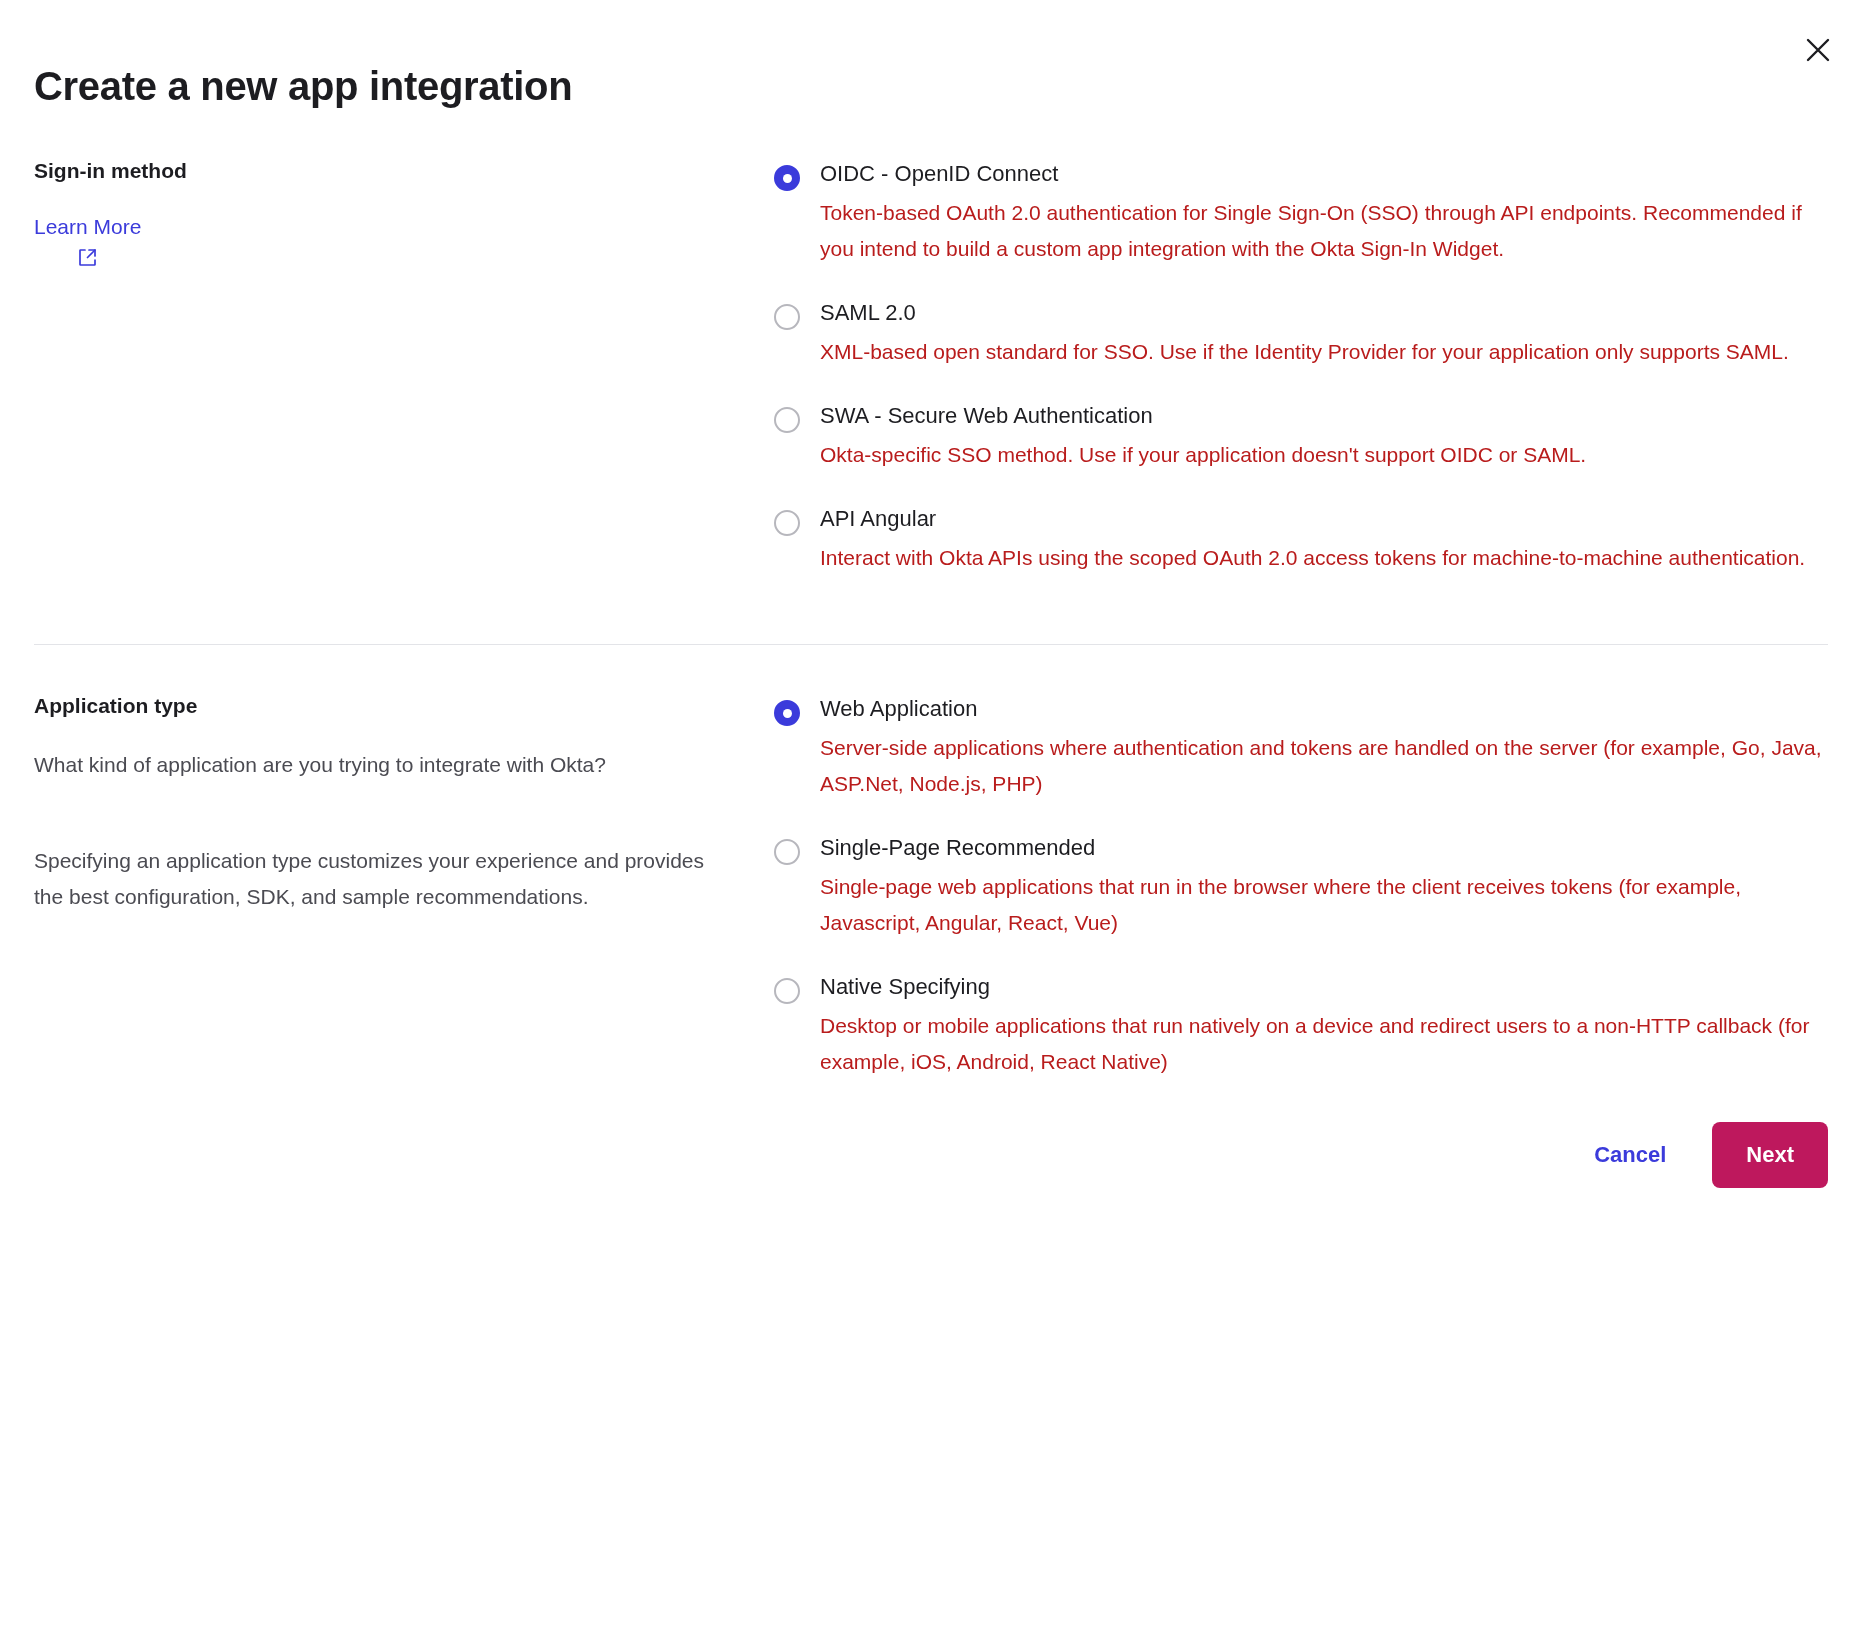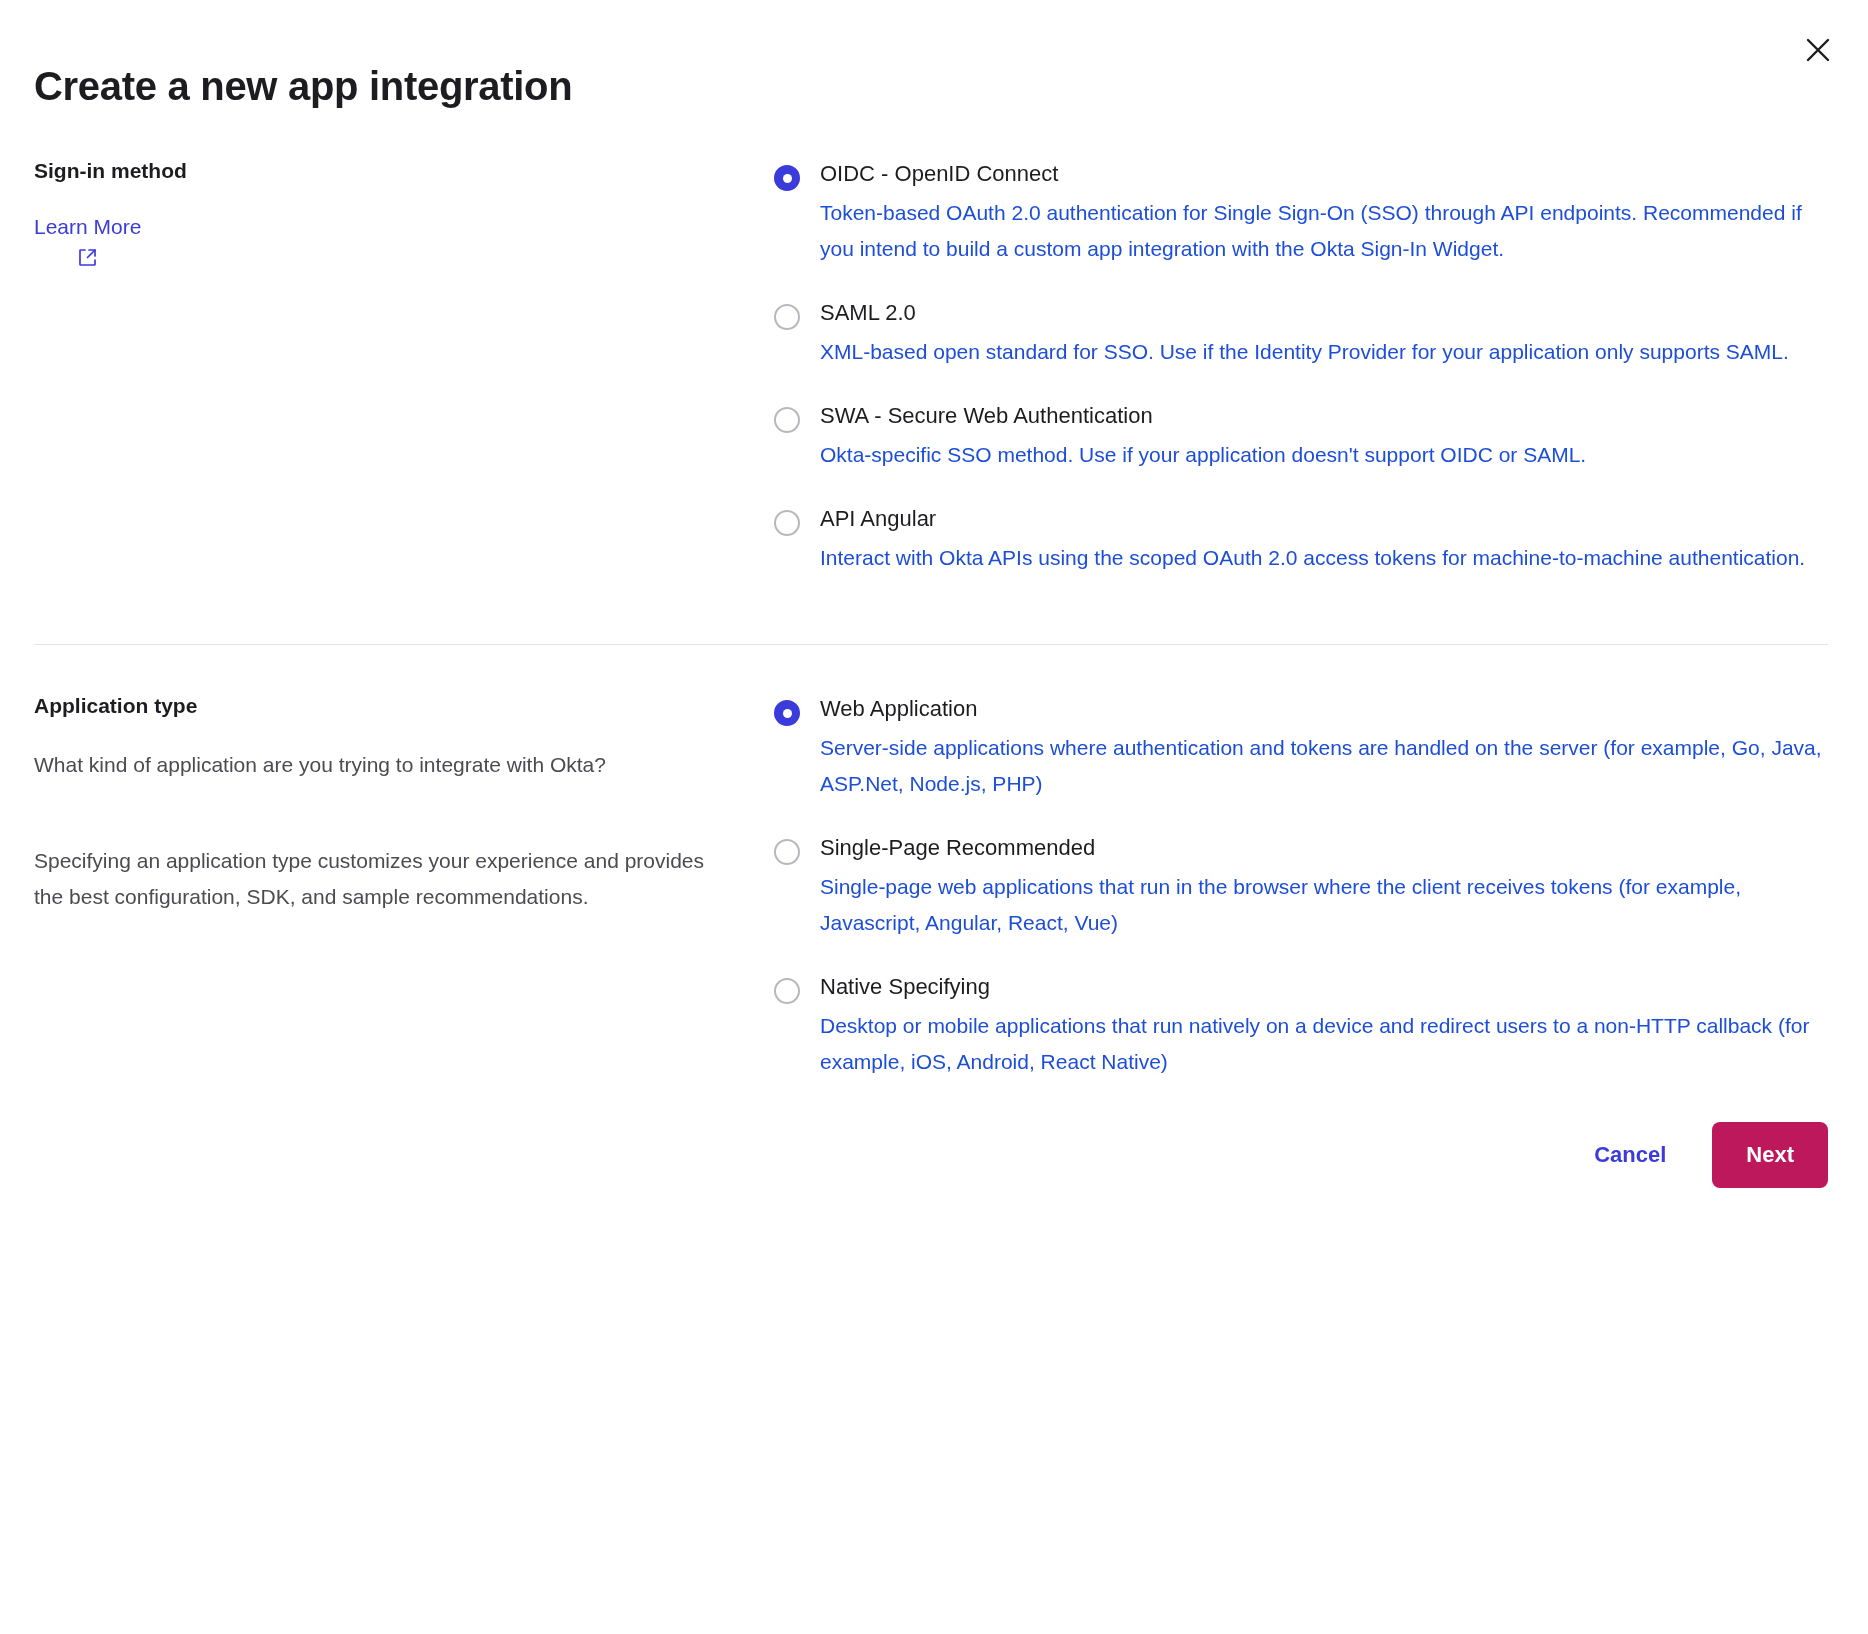--- a/index.html
+++ b/index.html
@@ -132,21 +132,21 @@
   }
   .option-label {
     font-size: 22px;
     line-height: 1.45;
     color: #1d1d21;
     cursor: pointer;
   }
   .option-desc {
     font-size: 21px;
     line-height: 1.72;
-    color: #1d4ed8;
+    color: #b91c1c;
     margin-top: 5px;
     margin-bottom: 22px;
   }
 
   .divider {
     height: 1px;
     background: #e3e4e8;
     margin: 46px 0 0 0;
   }
 

